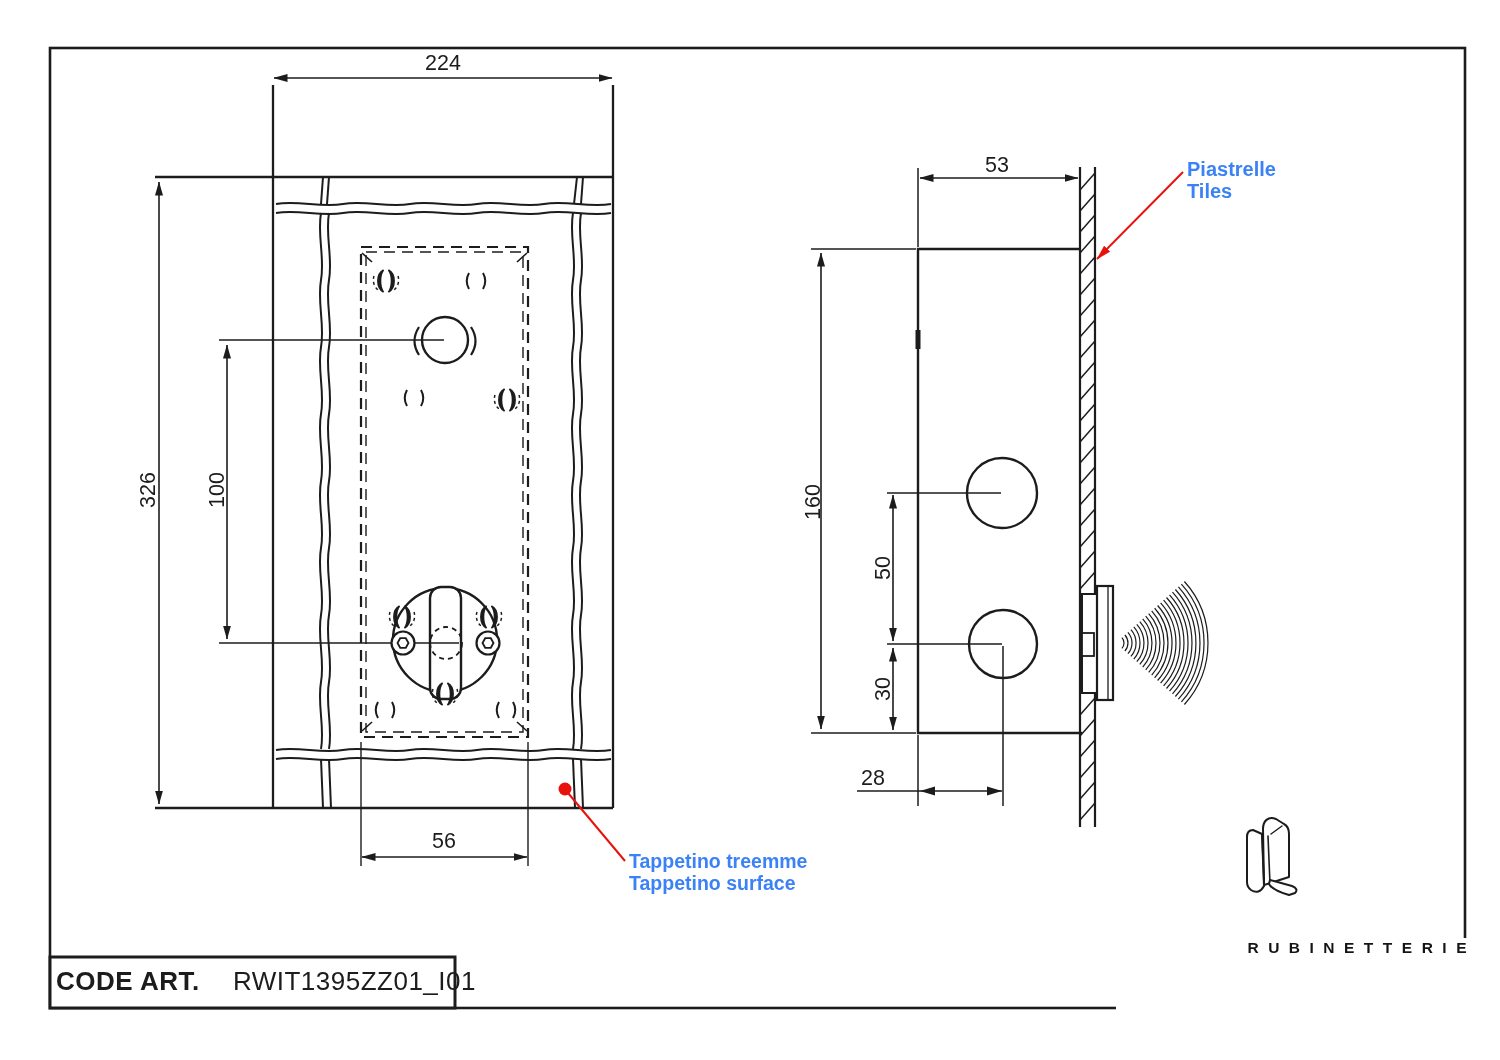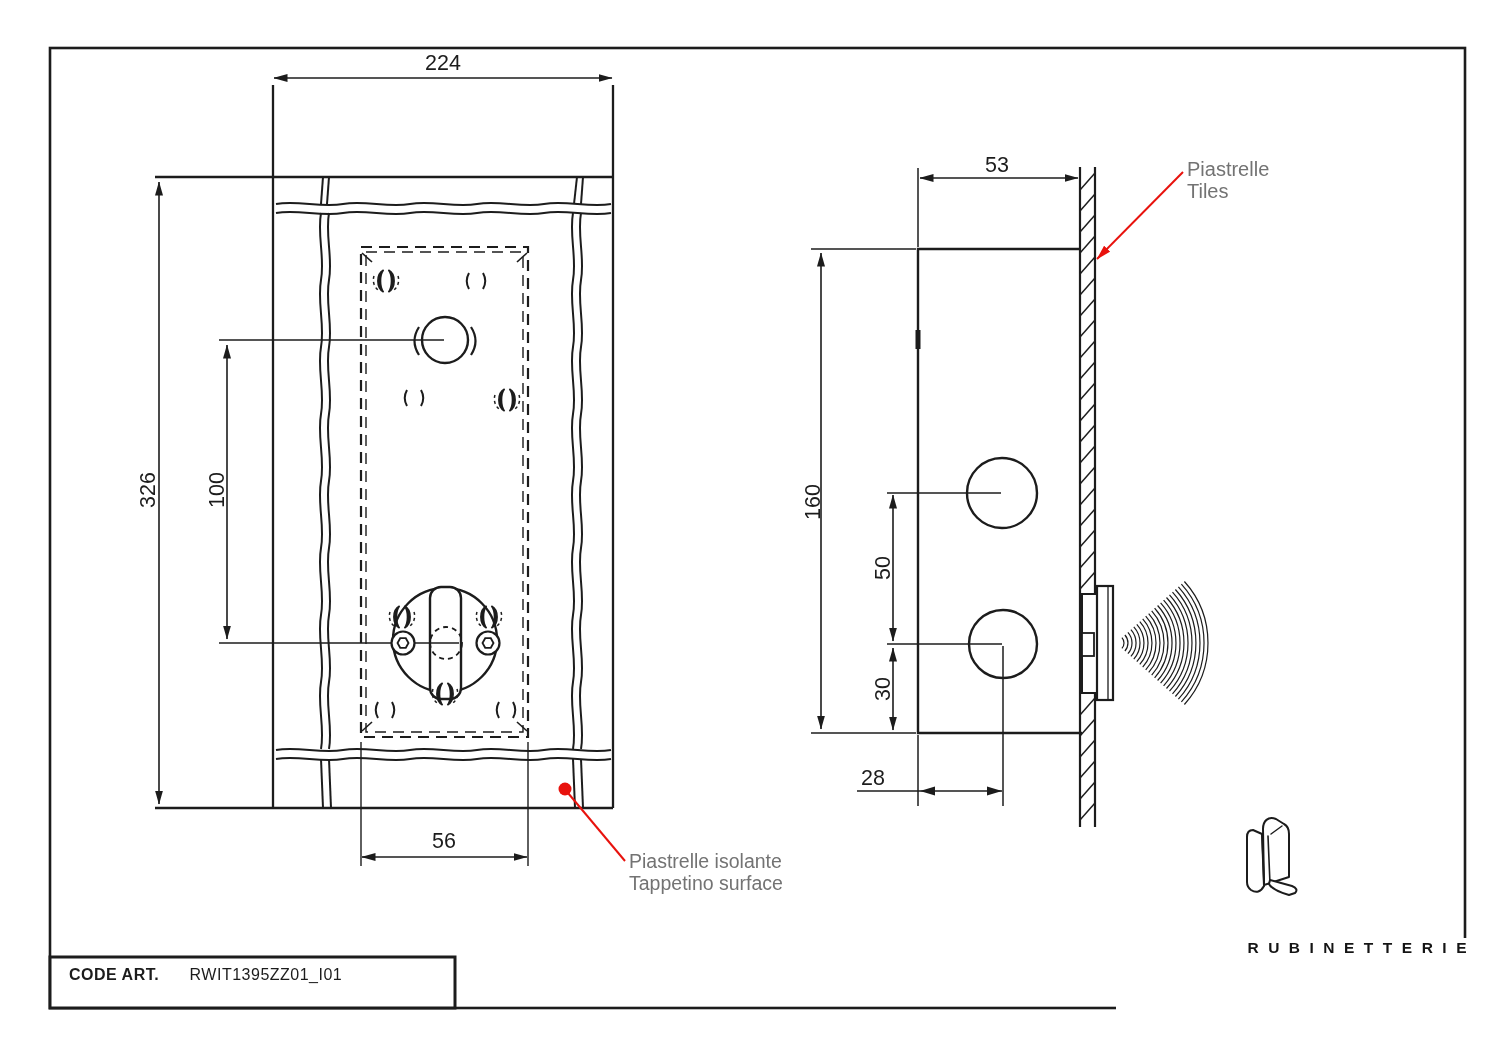--- a/index.html
+++ b/index.html
@@ -1,24 +1,24 @@
 <!DOCTYPE html>
 <html><head>
 <meta charset="utf-8">
 <style>
   html,body{margin:0;padding:0;background:#ffffff;}
   .sheet{
     position:relative;width:1500px;height:1060px;background:#ffffff;overflow:hidden;
     font-family:"Liberation Sans",sans-serif;color:#1c1c1c;
   }
   .sheet svg{position:absolute;left:0;top:0;}
-  .red-note{position:absolute;color:#737373;font-weight:normal;white-space:nowrap;}
+  .red-note{position:absolute;color:#3b82f6;font-weight:bold;white-space:nowrap;}
   .red-note.tiles{left:1187px;top:158px;font-size:20px;line-height:22px;}
   .red-note.mat{left:629px;top:851px;font-size:19.5px;line-height:21.5px;}
-  .code-text{position:absolute;left:69px;top:966px;width:390px;font-size:16px;white-space:nowrap;}
+  .code-text{position:absolute;left:56px;top:966px;width:390px;font-size:26px;white-space:nowrap;}
   .code-text .lbl{font-weight:bold;letter-spacing:0.5px;}
   .code-text .val{margin-left:26px;letter-spacing:0.5px;}
   .logo{
     position:absolute;left:1116px;top:938px;width:356px;height:74px;background:#ffffff;
   }
   .logo .tagline{
     position:absolute;right:-4px;top:2px;font-size:15.5px;font-weight:600;
     letter-spacing:9.5px;color:#141414;line-height:15px;
   }
   .logo .name{
@@ -252,21 +252,21 @@
   </g>
 
   <rect x="50" y="957" width="405" height="51" fill="#ffffff" stroke="#1c1c1c" stroke-width="3"></rect>
 </svg>
 
 <div class="red-note tiles">
   <div>Piastrelle</div>
   <div>Tiles</div>
 </div>
 <div class="red-note mat">
-  <div>Piastrelle isolante</div>
+  <div>Tappetino treemme</div>
   <div>Tappetino surface</div>
 </div>
 
 <div class="code-text">
   <span class="lbl">CODE ART.</span>
   <span class="val">RWIT1395ZZ01_I01</span>
 </div>
 
 <div class="logo">
   <div class="tagline">RUBINETTERIE</div>

